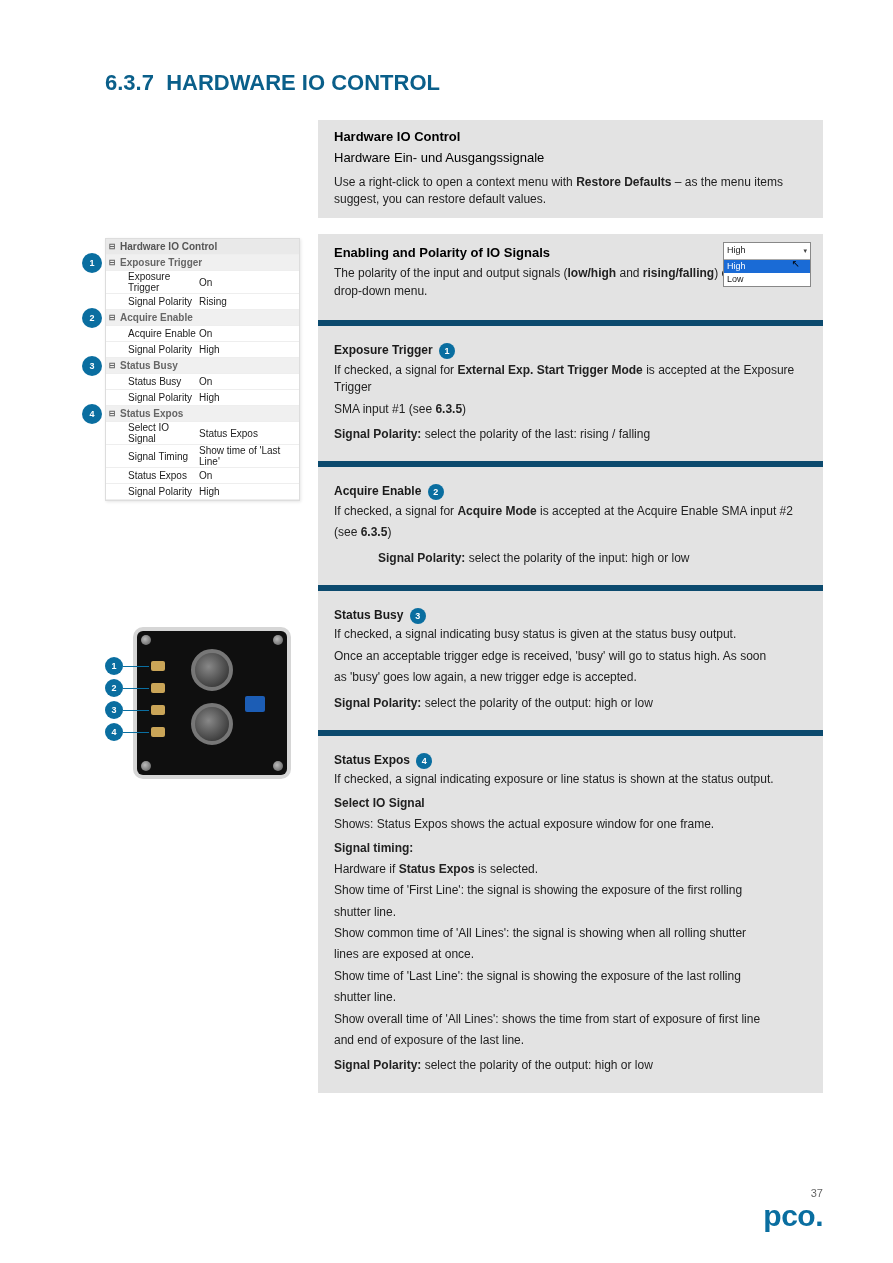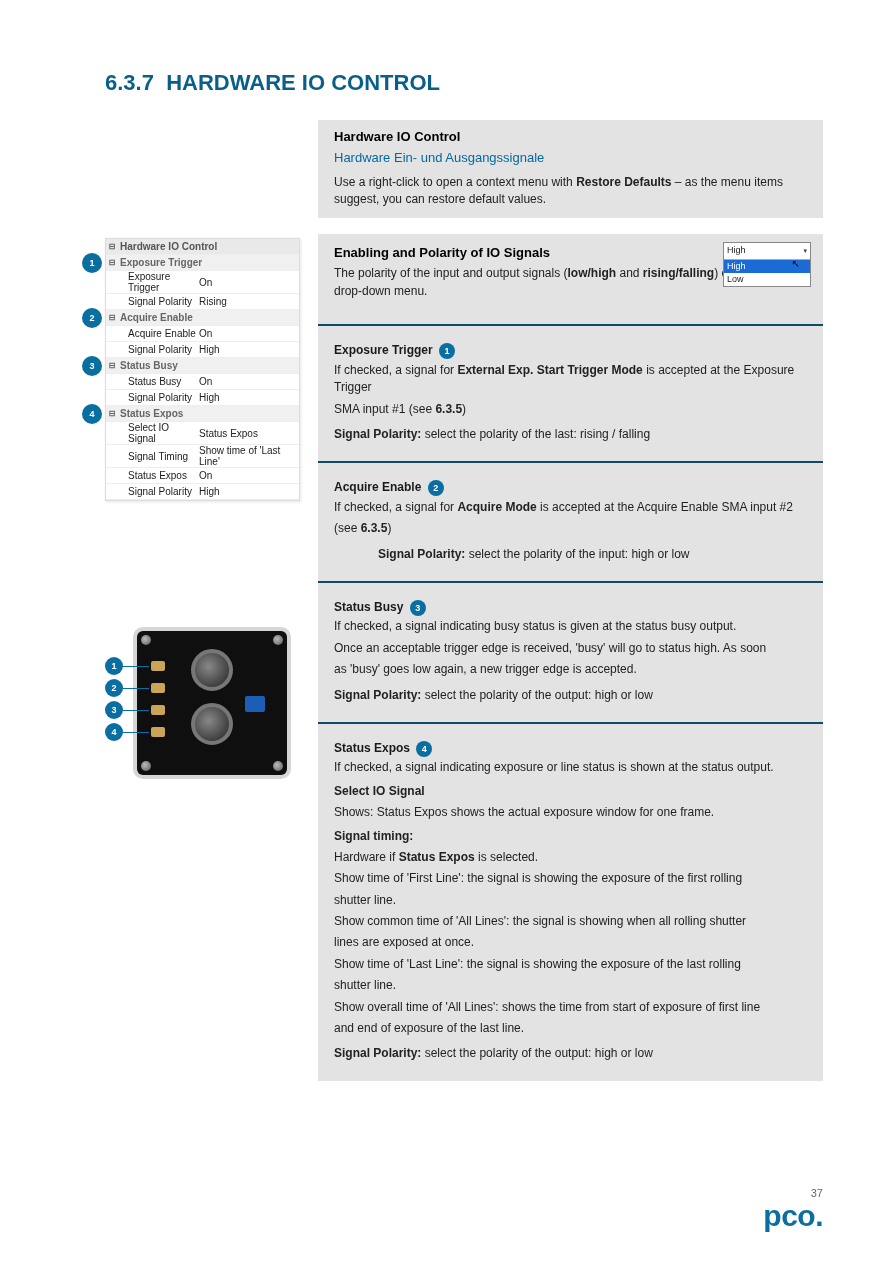--- a/index.html
+++ b/index.html
@@ -47,21 +47,21 @@
   .gray-box.tight { padding-top:8px; padding-bottom:10px;}
   .gray-title-en {
     font-size: 13px;
     font-weight: 700;
     color: #000;
     margin-bottom: 2px;
   }
   .gray-title-de {
     font-size: 13px;
     font-weight: 400;
-    color: #0369a1;
+    color: #000000;
     margin-bottom: 6px;
   }
   .gray-body { color: #222; }
   .gray-body p { margin-bottom: 4px; }
   .gray-body b { font-weight: 700; }
   .bullet {
     display: inline-block;
     width: 16px; height: 16px; border-radius: 50%;
     background: #0a6ea0;
     color: #fff;
@@ -211,21 +211,21 @@
     padding: 0 70px 0 105px;
     flex-direction: column;
   }
   .footer-page { font-size: 11px; color: #666; }
   .footer-logo {
     font-size: 30px;
     font-weight: 900;
     color: #0a6ea0;
     letter-spacing: -0.5px;
   }
-  .gray-stack > .gray-box { border-bottom: 2px solid #0c4a6e; }
+  .gray-stack > .gray-box { border-bottom: 6px solid #0c4a6e; }
   .gray-stack > .gray-box:last-child { border-bottom: none; }
 </style>
 </head>
 <body>
 
 <div class="page">
 
   <div class="section-num">
     <span>6.3.7</span>&nbsp;&nbsp;<span>HARDWARE IO CONTROL</span>
   </div>

